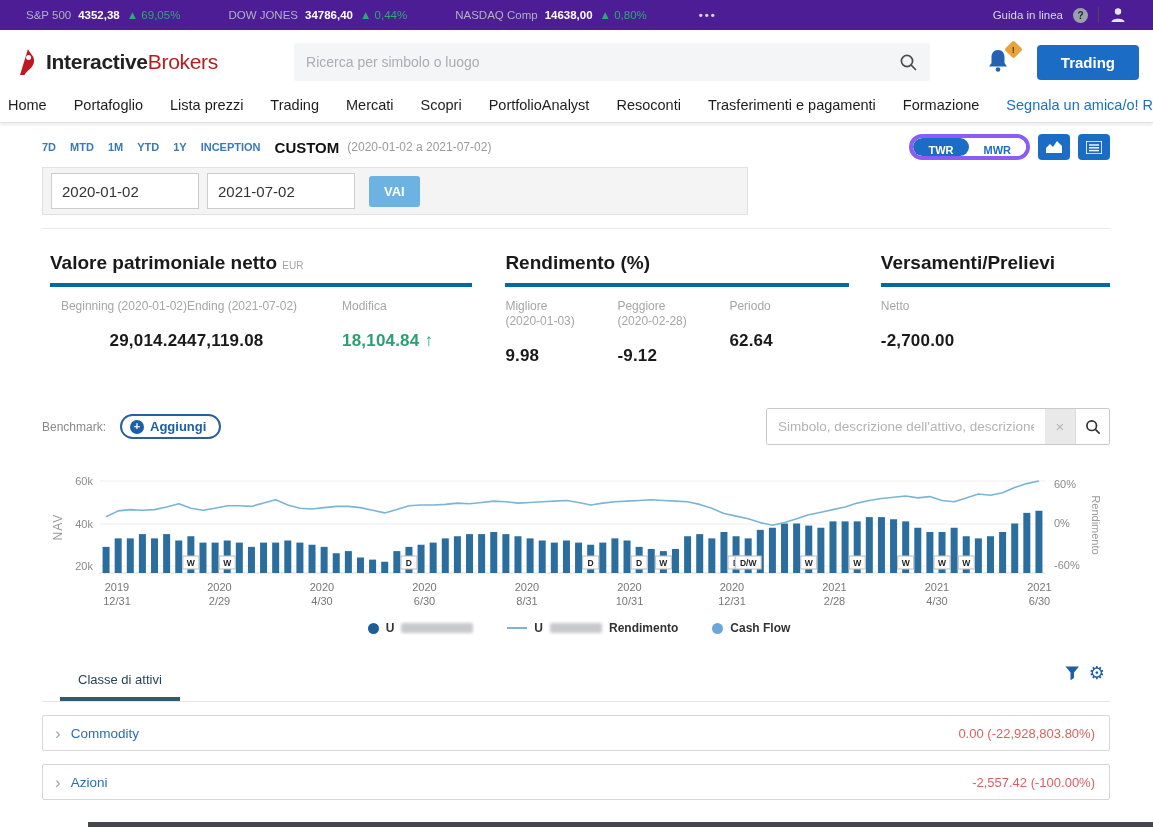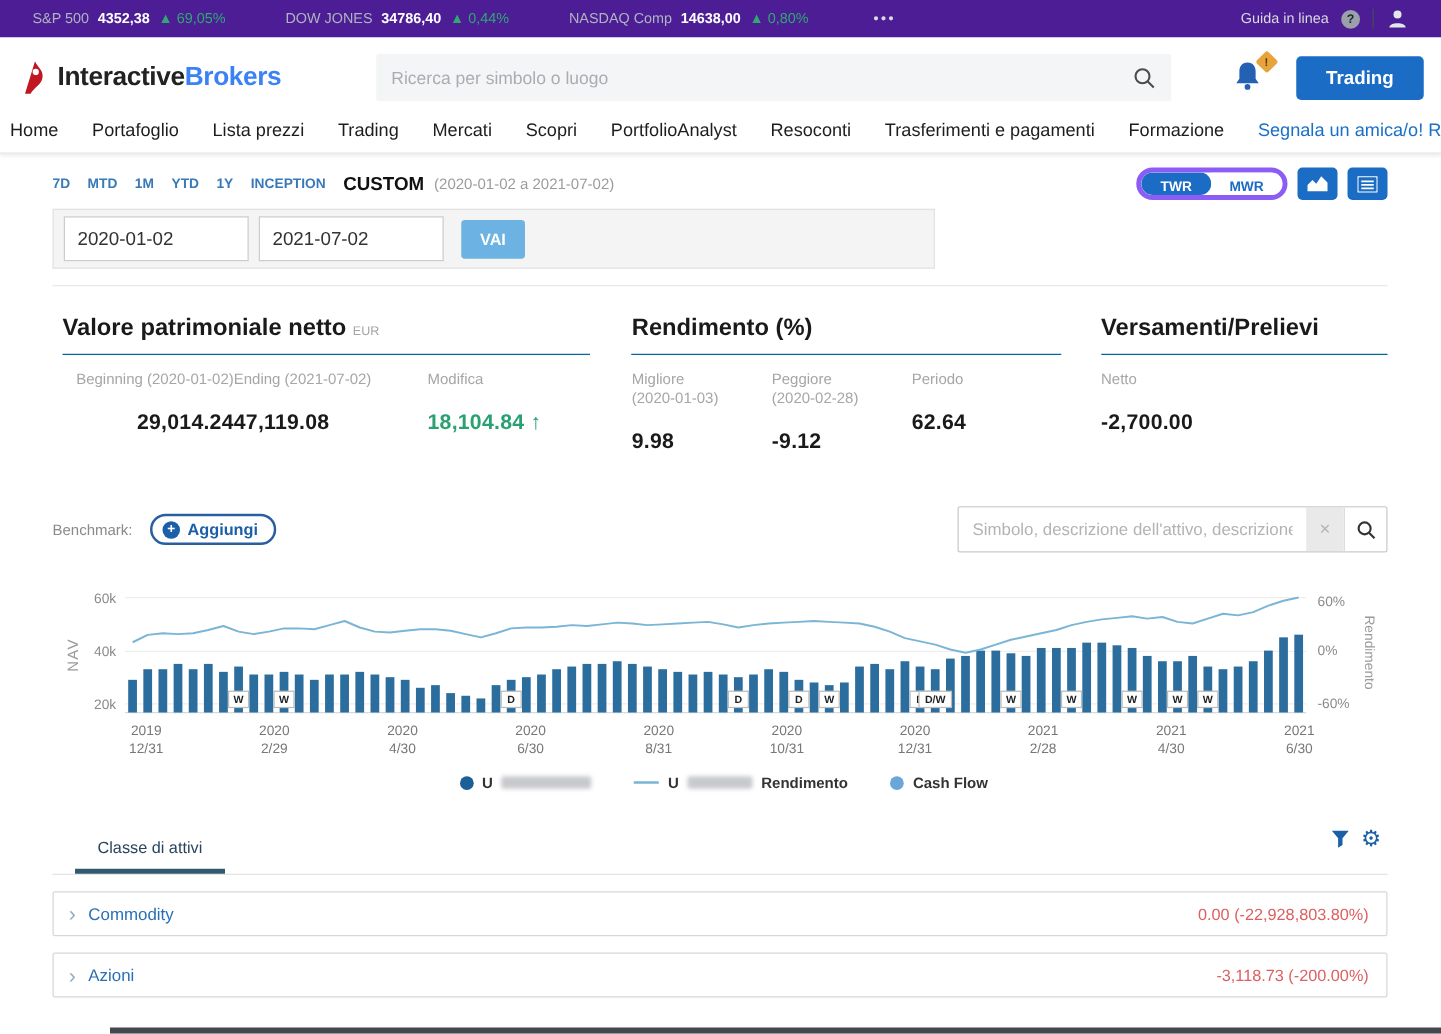--- a/index.html
+++ b/index.html
@@ -16,21 +16,21 @@
   .tk-more { color:#d7dae0; letter-spacing:2px; font-weight:bold; margin-left:4px; }
   .tk-right { margin-left:auto; display:flex; align-items:center; gap:10px; color:#d7dae0; font-size:11.5px;}
   .help-circle { width:15px; height:15px; border-radius:50%; background:#9aa1ab; color:#1b2533;
     font-size:10px; font-weight:bold; display:inline-flex; align-items:center; justify-content:center; }
   .tk-divider { width:1px; height:16px; background:#434c5b; }
 
   
   .header { height:64px; display:flex; align-items:center; padding:0 14px; background:#fff; }
   .logo { display:flex; align-items:center; gap:6px; margin-left:2px; }
   .logo-text { font-size:21px; color:#222; letter-spacing:-0.3px; }
-  .logo-text b { font-weight:bold; } .logo-text span.lt { font-weight:bold; color:#3b82f6; }
+  .logo-text b { font-weight:bold; } .logo-text span.lt { font-weight:normal; color:#b91c1c; }
   .searchbar { width:636px; height:38px; background:#f4f5f6; border-radius:2px; margin-left:76px;
     display:flex; align-items:center; padding:0 12px; }
   .searchbar input { flex:1; border:none; background:transparent; outline:none; font-size:14px;
     color:#8b5cf6; font-family:"Liberation Sans",sans-serif; }
   .searchbar input::placeholder { color:#a9adb3; }
   .hdr-right { margin-left:auto; display:flex; align-items:center; gap:22px; }
   .bell-wrap { position:relative; width:30px; height:30px; }
   .badge { position:absolute; top:-4px; right:-5px; width:13px; height:13px; background:#e8a33d;
     transform:rotate(45deg); display:flex; align-items:center; justify-content:center; border-radius:2px;}
   .badge span { transform:rotate(-45deg); font-size:9px; font-weight:bold; color:#5b3c00; }
@@ -66,21 +66,21 @@
     color:#333; padding:0 10px; margin-right:8px; font-family:"Liberation Sans",sans-serif; }
   .btn-vai { background:#6cb2e2; color:#fff; border:none; border-radius:3px; font-size:13px;
     font-weight:bold; padding:8px 15px; margin-left:6px; cursor:pointer; }
 
   .hr { border-top:1px solid #e8e8e8; margin-top:13px; }
 
   
   .summary { display:flex; margin-top:23px; padding-left:8px; }
   .sum-col1 { width:433px; } .sum-col2 { width:352px; margin-left:33px; } .sum-col3 { width:235px; margin-left:32px; }
   .sum-title { font-size:19px; font-weight:bold; color:#1a1a1a; padding-bottom:9px;
-    border-bottom:1px solid #0369a1; }
+    border-bottom:4px solid #0369a1; }
   .sum-title .cur { font-size:10px; color:#a3a3a3; font-weight:normal; }
   .stats { display:flex; margin-top:12px; }
   .stat { display:flex; flex-direction:column; }
   .stat-label { font-size:12px; color:#a6a6a6; line-height:1.25; }
   .stat-value { font-size:17px; font-weight:bold; color:#1a1a1a; margin-top:17px; letter-spacing:.2px;}
   .stat-green { color:#2aa172; }
   .col1-stat1{width:137px;align-items:flex-end;} .col1-stat2{width:155px;} .col2-stat{width:112px;}
 
   
   .bench-row { margin-top:42px; display:flex; align-items:center; padding-left:0; }
@@ -472,18 +472,18 @@
   </div>
 
   <div class="asset-row">
     <span class="chev">›</span>
     <span class="asset-name">Commodity</span>
     <span class="asset-val">0.00 (-22,928,803.80%)</span>
   </div>
   <div class="asset-row">
     <span class="chev">›</span>
     <span class="asset-name">Azioni</span>
-    <span class="asset-val">-3,118.73 (-200.00%)</span>
+    <span class="asset-val">-2,557.42 (-100.00%)</span>
   </div>
 
 </div>
 
 <div class="bottom-strip"></div>
 
 </body></html>

